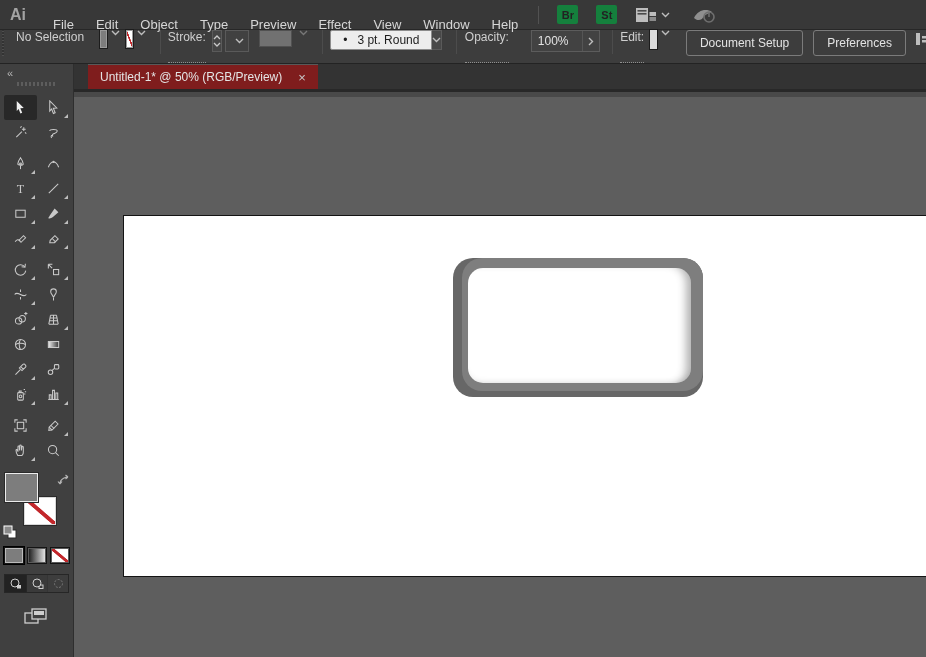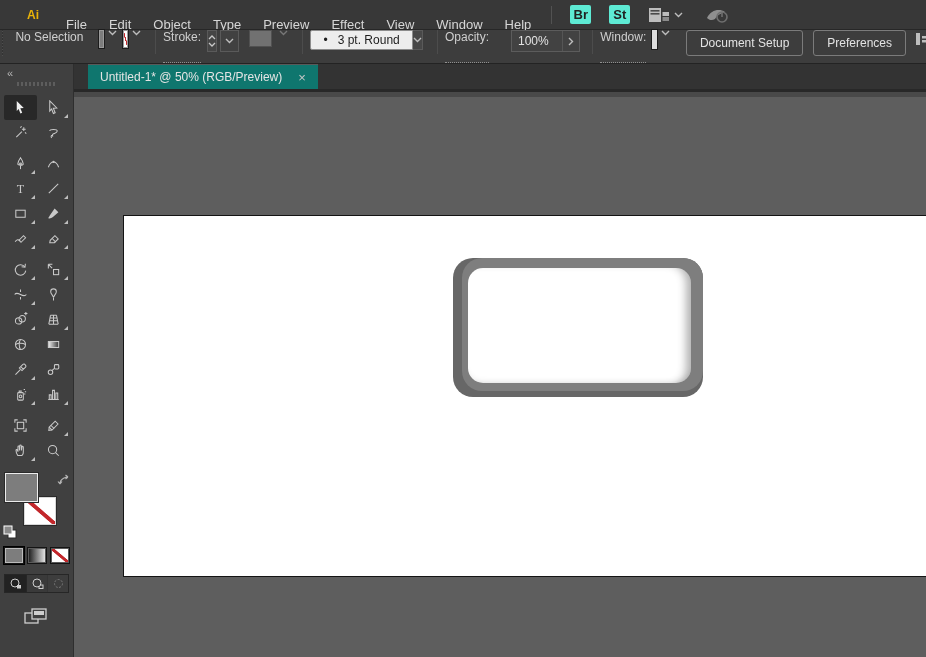--- a/index.html
+++ b/index.html
@@ -2,24 +2,24 @@
 <html><head>
 <meta charset="utf-8">
 <style>
   * { box-sizing: border-box; margin: 0; padding: 0; }
   html,body { width:926px; height:657px; overflow:hidden; }
   body { font-family:"Liberation Sans",sans-serif; background:#383838; position:relative; cursor:default; }
   svg { display:block; }
 
   
   .menubar { height:30px; background:#383838; display:flex; align-items:center; border-bottom:1px solid #272727; }
-  .logo { color:#eab308; font-weight:bold; font-size:12px; margin:0 16px 0 27px; }
+  .logo { color:#a3a3a3; font-weight:bold; font-size:16px; margin:0 16px 0 10px; }
   .menu-item { color:#d6d6d6; font-size:13px; padding:0 11px; }
   .mb-sep { width:1px; height:18px; background:#525252; margin:0 9px; }
-  .mb-btn { background:#5eead4; color:#222; font-size:13px; font-weight:bold; width:21px; height:19px;
+  .mb-btn { background:#15803d; color:#222; font-size:11px; font-weight:bold; width:21px; height:19px;
             border-radius:2px; display:flex; align-items:center; justify-content:center; margin:0 9px; }
   .workspace-btn { display:flex; align-items:center; gap:5px; margin:0 10px; }
   .share-btn { margin:0 12px; }
 
   
   .controlbar { height:34px; background:#3d3d3d; display:flex; border-bottom:1px solid #232323; }
   .grip-v { width:6px; height:26px; margin-left:2px;
             background:repeating-linear-gradient(0deg,#4f4f4f 0 1px,#333 1px 3px); }
   .sel-status { font-size:12px; color:#cfcfcf; margin:0 16px 0 12px; white-space:nowrap; }
   .swatch { width:20px; height:18px; box-shadow:0 0 0 1px #1c1c1c, inset 0 0 0 1px #9a9a9a; }
@@ -80,21 +80,21 @@
   .stb-none  { background:linear-gradient(to top right,#fff 42%,#c2272b 45%,#c2272b 55%,#fff 58%); }
   .draw-modes { display:flex; margin-top:10px; border:1px solid #262626; }
   .dm { width:21px; height:17px; background:#3a3a3a; display:flex; align-items:center; justify-content:center; }
   .dm + .dm { border-left:1px solid #262626; }
   .dm.selected { background:#222; }
   .screen-mode { margin-top:14px; align-self:flex-start; margin-left:24px; }
 
   
   .right-col { flex:1; display:flex; flex-direction:column; min-width:0; }
   .tabbar { height:28px; background:#333; display:flex; align-items:stretch; border-bottom:3px solid #282828; }
-  .doc-tab { margin-left:14px; background:#0f766e; border-top:1px solid #595959; display:flex; align-items:center;
+  .doc-tab { margin-left:14px; background:#7f1d1d; border-top:1px solid #595959; display:flex; align-items:center;
              padding:0 12px; font-size:12px; color:#e4e4e4; gap:16px; white-space:nowrap; }
   .tab-close { color:#c8c8c8; font-size:13px; line-height:1; }
   .canvas { flex:1; background:#5e5e5e; position:relative; overflow:hidden; }
   .canvas::before { content:""; position:absolute; left:0; right:0; top:0; height:5px; background:#494949; }
   .artboard { position:absolute; left:49px; top:123px; right:-2px; height:362px; background:#fff;
               border:1px solid #141414; border-right:none; }
 
   
   .keycap { position:absolute; left:329px; top:42px; width:250px; height:139px; }
   .key-under { position:absolute; inset:0; background:#676767; border-radius:20px; }
@@ -201,21 +201,21 @@
   <div class="opacity-box">
     <span class="opacity-val">100%</span>
     <span class="opacity-arrow">
       <svg width="6" height="9" viewBox="0 0 6 9">
           <path d="M1 1 L4.5 4.5 L1 8" stroke="#bdbdbd" fill="none" stroke-width="1.4"></path>
         </svg>
     </span>
   </div>
 
   <div class="ctl-sep" style="margin-left:12px"></div>
-  <span class="ctl-label">Window:</span>
+  <span class="ctl-label">Edit:</span>
   <div class="style-swatch"></div>
   <span class="chev">
     <svg width="9" height="6" viewBox="0 0 9 6">
         <path d="M1 1 L4.5 4.5 L8 1" stroke="#bdbdbd" fill="none" stroke-width="1.4"></path>
       </svg>
   </span>
 
   <div class="bar-btn">Document Setup</div>
   <div class="bar-btn">Preferences</div>
   <div class="edge-icon">

